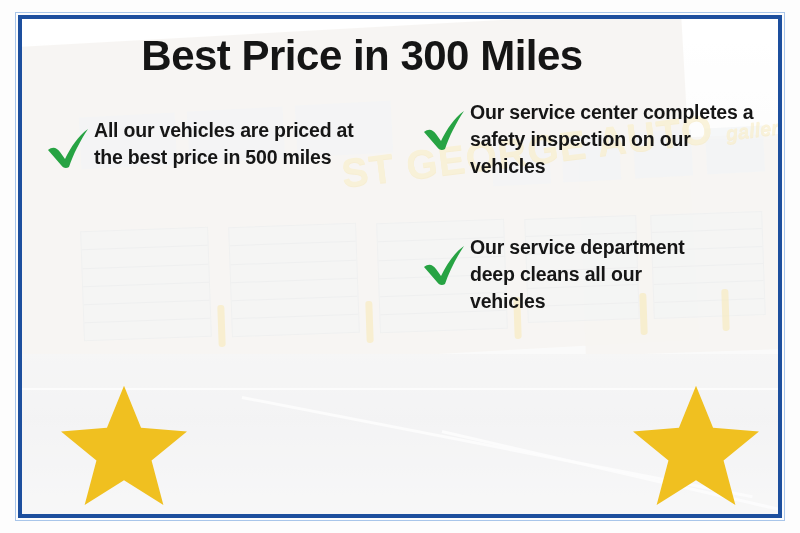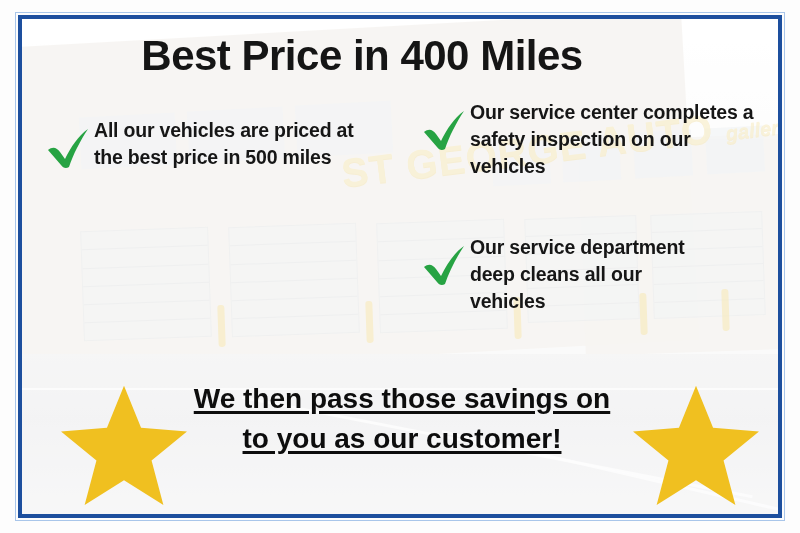--- a/index.html
+++ b/index.html
@@ -309,21 +309,21 @@
       <div class="lot-line" style="left:220px; top:42px; width:520px; height:3px; transform:rotate(11deg);"></div>
       <div class="lot-line" style="left:420px; top:76px; width:360px; height:3px; transform:rotate(13deg);"></div>
       <div class="lot-line" style="left:0px;   top:34px; width:756px; height:2px;"></div>
     </div>
 
     <div class="veil"></div>
   </div>
 
   <div class="content">
 
-    <div class="headline">Best Price in 400 Miles</div>
+    <div class="headline">Best Price in 300 Miles</div>
 
     <div class="bullets">
 
       <div class="bullet b-1">
         <span class="check">
           <svg viewBox="0 0 50 52">
             <path d="M4 29 C9 25 13 27 16 31 L21 38 C27 26 34 15 44 8 C36 20 29 34 25 46 C22 48 19 47 17 44 Z" fill="#27a343"></path>
           </svg>
         </span>
         <span class="btext">All our vehicles are priced at the best price in 500 miles</span>
@@ -355,20 +355,19 @@
         <path d="M50 2 L63 34 L98 37 L71 59 L80 93 L50 74 L20 93 L29 59 L2 37 L37 34 Z" fill="#f0c020"></path>
       </svg>
     </div>
 
     <div class="star star-right">
       <svg viewBox="0 0 100 96">
         <path d="M50 2 L63 34 L98 37 L71 59 L80 93 L50 74 L20 93 L29 59 L2 37 L37 34 Z" fill="#f0c020"></path>
       </svg>
     </div>
 
-    <div class="closing">We then pass those savings on to you as our customer!</div>
 
   </div>
 
   <div class="frame-outer"></div>
   <div class="frame-inner"></div>
 
 </div>
 
 </body></html>

